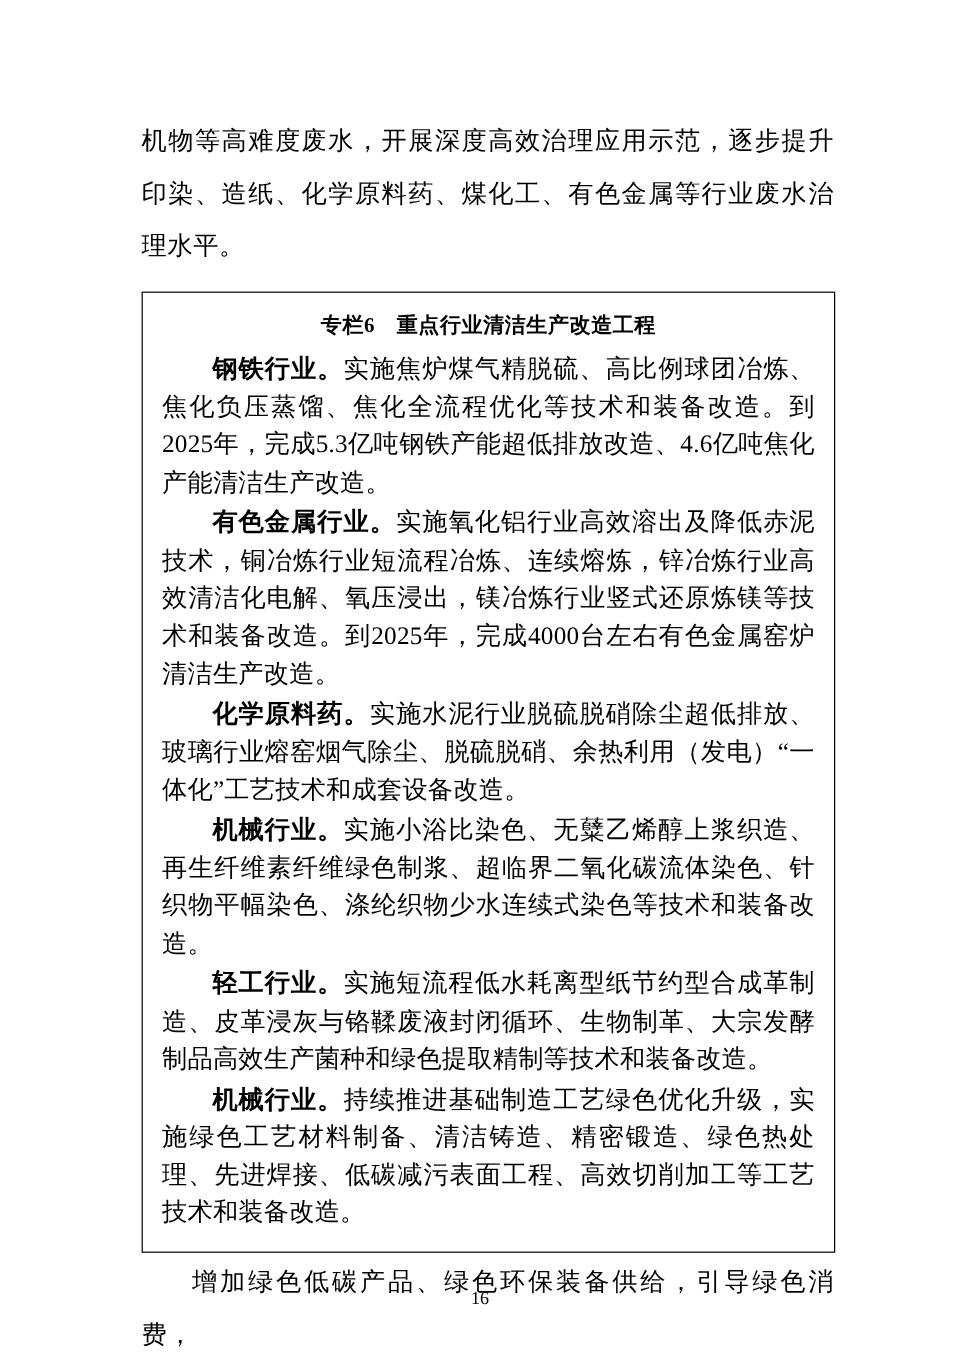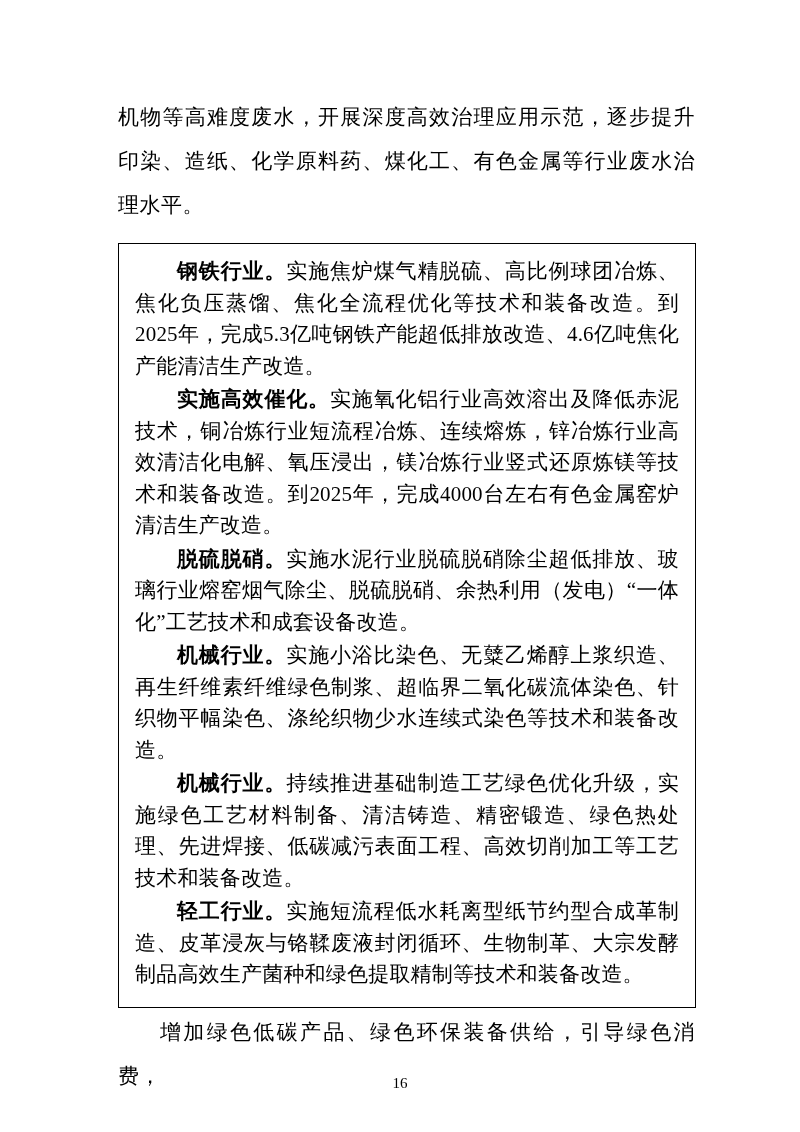--- a/index.html
+++ b/index.html
@@ -87,38 +87,41 @@
   }
 </style>
 </head>
 <body>
 
 <div class="page">
 
   <p class="para">机物等高难度废水，开展深度高效治理应用示范，逐步提升印染、造纸、化学原料药、煤化工、有色金属等行业废水治理水平。</p>
 
   <div class="box">
+    <div class="box-title">
+      <span>专栏6</span><span class="gap"></span><span>重点行业清洁生产改造工程</span>
+    </div>
 
     <p class="item">
       <b>钢铁行业。</b><span>实施焦炉煤气精脱硫、高比例球团冶炼、焦化负压蒸馏、焦化全流程优化等技术和装备改造。到2025年，完成5.3亿吨钢铁产能超低排放改造、4.6亿吨焦化产能清洁生产改造。</span>
     </p>
     <p class="item">
-      <b>实施高效催化。</b><span>实施氧化铝行业高效溶出及降低赤泥技术，铜冶炼行业短流程冶炼、连续熔炼，锌冶炼行业高效清洁化电解、氧压浸出，镁冶炼行业竖式还原炼镁等技术和装备改造。到2025年，完成4000台左右有色金属窑炉清洁生产改造。</span>
+      <b>有色金属行业。</b><span>实施氧化铝行业高效溶出及降低赤泥技术，铜冶炼行业短流程冶炼、连续熔炼，锌冶炼行业高效清洁化电解、氧压浸出，镁冶炼行业竖式还原炼镁等技术和装备改造。到2025年，完成4000台左右有色金属窑炉清洁生产改造。</span>
     </p>
     <p class="item">
-      <b>脱硫脱硝。</b><span>实施水泥行业脱硫脱硝除尘超低排放、玻璃行业熔窑烟气除尘、脱硫脱硝、余热利用（发电）“一体化”工艺技术和成套设备改造。</span>
+      <b>化学原料药。</b><span>实施水泥行业脱硫脱硝除尘超低排放、玻璃行业熔窑烟气除尘、脱硫脱硝、余热利用（发电）“一体化”工艺技术和成套设备改造。</span>
     </p>
     <p class="item">
       <b>机械行业。</b><span>实施小浴比染色、无糵乙烯醇上浆织造、再生纤维素纤维绿色制浆、超临界二氧化碳流体染色、针织物平幅染色、涤纶织物少水连续式染色等技术和装备改造。</span>
     </p>
     <p class="item">
-      <b>机械行业。</b><span>持续推进基础制造工艺绿色优化升级，实施绿色工艺材料制备、清洁铸造、精密锻造、绿色热处理、先进焊接、低碳减污表面工程、高效切削加工等工艺技术和装备改造。</span>
+      <b>轻工行业。</b><span>实施短流程低水耗离型纸节约型合成革制造、皮革浸灰与铬鞣废液封闭循环、生物制革、大宗发酵制品高效生产菌种和绿色提取精制等技术和装备改造。</span>
     </p>
     <p class="item">
-      <b>轻工行业。</b><span>实施短流程低水耗离型纸节约型合成革制造、皮革浸灰与铬鞣废液封闭循环、生物制革、大宗发酵制品高效生产菌种和绿色提取精制等技术和装备改造。</span>
+      <b>机械行业。</b><span>持续推进基础制造工艺绿色优化升级，实施绿色工艺材料制备、清洁铸造、精密锻造、绿色热处理、先进焊接、低碳减污表面工程、高效切削加工等工艺技术和装备改造。</span>
     </p>
   </div>
 
 
   <p class="para indent2 after-box">增加绿色低碳产品、绿色环保装备供给，引导绿色消费，</p>
 
 </div>
 
 <div class="pageno">16</div>
 

